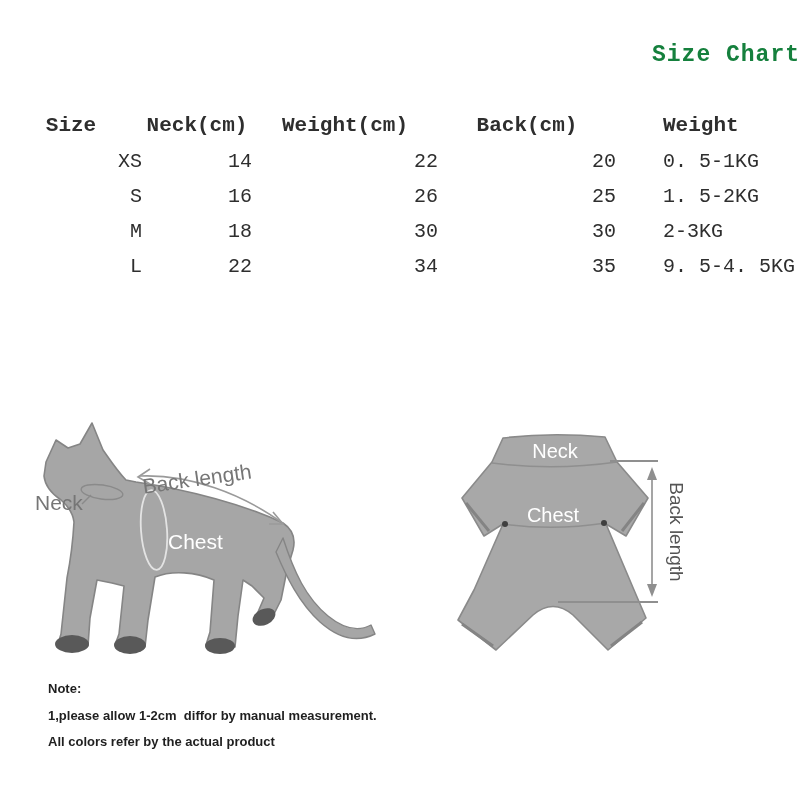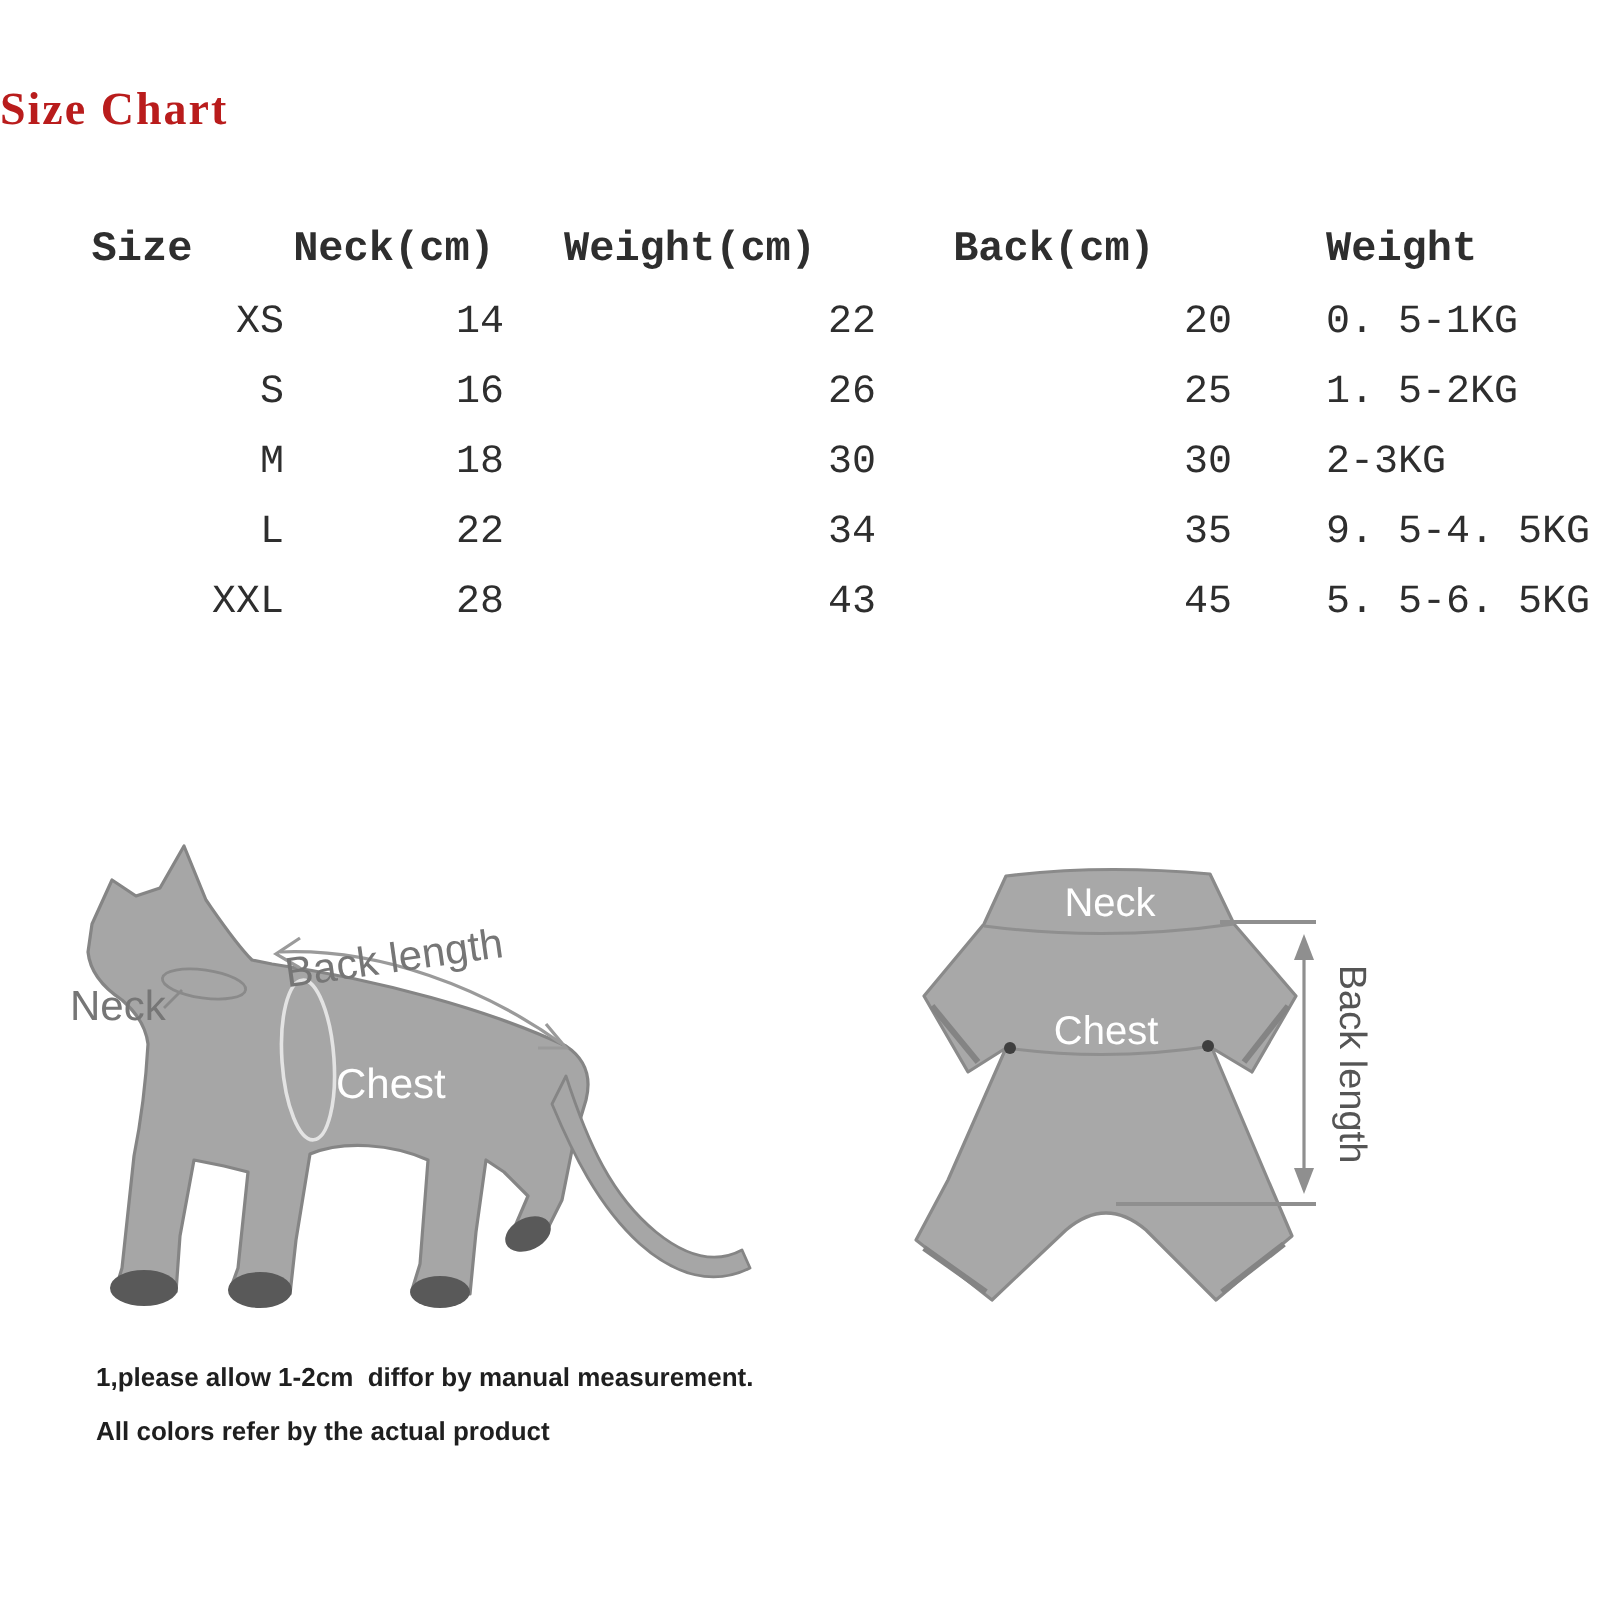--- a/index.html
+++ b/index.html
@@ -1,21 +1,21 @@
 <!DOCTYPE html>
 <html><head>
 <meta charset="utf-8">
 <style>
   html,body{margin:0;padding:0;background:#ffffff;}
   .page{position:relative;width:800px;height:800px;background:#ffffff;overflow:hidden;
         font-family:"Liberation Sans",sans-serif;}
 
-  .title{position:absolute;top:42px;left:0;width:800px;text-align:left;
-         font-family:Liberation Serif, serif;
-         font-size:23px;font-weight:600;color:#b91c1c;letter-spacing:1px;}
+  .title{position:absolute;top:42px;left:0;width:800px;text-align:right;
+         font-family:Liberation Mono, monospace;
+         font-size:23px;font-weight:600;color:#15803d;letter-spacing:1px;}
 
   table.size-table{position:absolute;top:106px;left:0;width:800px;
        table-layout:fixed;border-collapse:collapse;
        font-family:"Liberation Mono","DejaVu Sans Mono",monospace;color:#2e2e2e;padding-left:45px;}
   table.size-table th{height:38px;font-size:21px;font-weight:600;text-align:center;vertical-align:middle;padding:0;}
   table.size-table td{height:35px;font-size:20px;font-weight:400;text-align:right;vertical-align:middle;padding:0;}
   table.size-table th.col-weight, table.size-table td.col-weight{text-align:left;padding-left:47px;}
 
   .figures{position:absolute;top:410px;left:0;width:800px;height:255px;}
   .figures svg{position:absolute;top:0;}
@@ -70,27 +70,20 @@
         <td>30</td>
         <td>30</td>
         <td class="col-weight">2-3KG</td>
       </tr>
       <tr>
         <td>L</td>
         <td>22</td>
         <td>34</td>
         <td>35</td>
         <td class="col-weight">9. 5-4. 5KG</td>
-      </tr>
-      <tr>
-        <td>XXL</td>
-        <td>28</td>
-        <td>43</td>
-        <td>45</td>
-        <td class="col-weight">5. 5-6. 5KG</td>
       </tr>
     </tbody>
   </table>
 
   <div class="figures">
 
     <svg style="left:0;" width="400" height="255" viewBox="0 0 400 255">
 
       <path d="M 92,13 L 103,40 C 110,50 118,62 126,70 L 136,72
            C 190,80 245,95 283,113 C 292,119 296,128 293,140
@@ -149,17 +142,18 @@
       <polygon points="252,57 247,70 257,70" fill="#8f8f8f"></polygon>
       <polygon points="252,187 247,174 257,174" fill="#8f8f8f"></polygon>
 
       <text x="155" y="48" text-anchor="middle" font-size="20" fill="#ffffff">Neck</text>
       <text x="153" y="112" text-anchor="middle" font-size="20" fill="#ffffff">Chest</text>
       <text transform="translate(270,122) rotate(90)" text-anchor="middle" font-size="19" fill="#555555">Back length</text>
     </svg>
   </div>
 
   <div class="notes">
+    <div class="note-line">Note:</div>
     <div class="note-line">1,please allow 1-2cm  diffor by manual measurement.</div>
     <div class="note-line">All colors refer by the actual product</div>
   </div>
 
 </div>
 
 </body></html>

